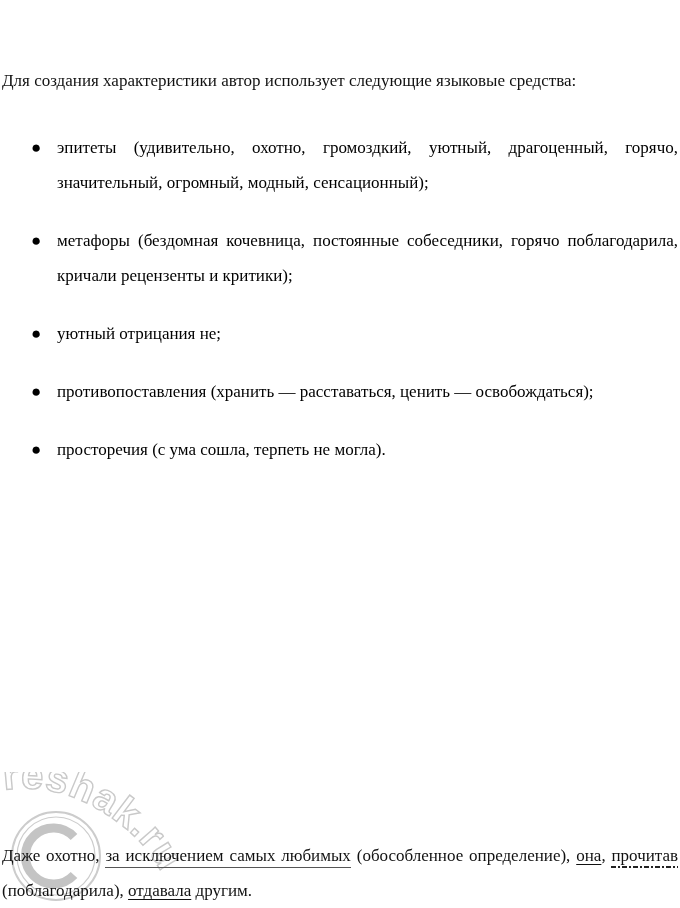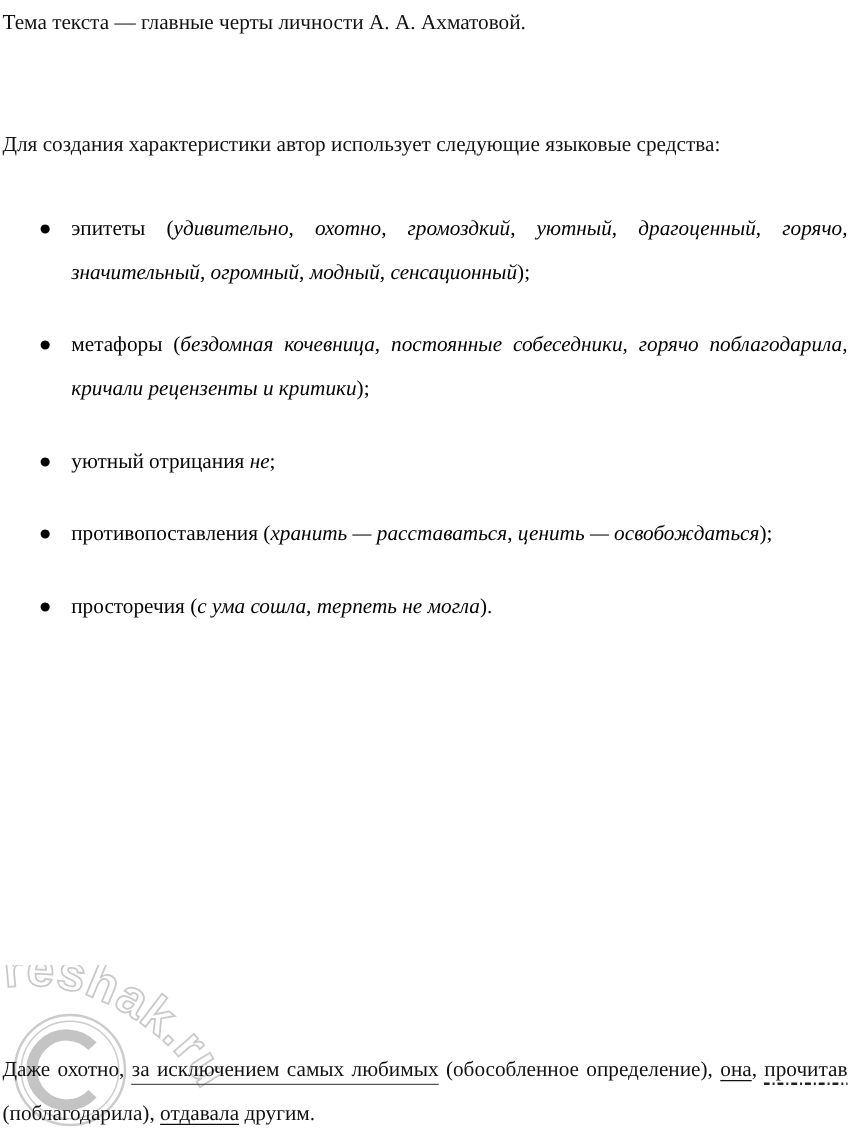--- a/index.html
+++ b/index.html
@@ -59,21 +59,21 @@
     margin-bottom: 23px;
   }
   .bullets li:last-child { margin-bottom: 0; }
   .bullets li .bullet-dot {
     position: absolute;
     left: 31px;
     top: 0;
     line-height: 35px;
     font-size: 17px;
   }
-  .it { font-style: italic; }
+  .it { }
 
   
   .u-solid {
     text-decoration: underline;
     text-decoration-thickness: 1px;
     text-underline-offset: 3px;
   }
   .u-thin-long {
     border-bottom: 1px solid #555;
     padding-bottom: 2px;
@@ -133,21 +133,20 @@
         <circle cx="56" cy="84" r="44" fill="none" stroke="#cccccc" stroke-width="2"></circle>
         <circle cx="56" cy="84" r="39" fill="none" stroke="#cccccc" stroke-width="1.2"></circle>
         <path d="M 74,65 A 28 28 0 1 0 74,103" fill="none" stroke="#c4c4c4" stroke-width="9"></path>
       </g>
       <text font-family="'Liberation Sans', sans-serif" font-size="40" font-weight="bold" fill="none" stroke="#c9c9c9" stroke-width="1.4" letter-spacing="1">
         <textPath href="#arcpath" startOffset="0">reshak.ru</textPath>
       </text>
     </svg>
   </div>
 
-  <p class="para">Тема текста — главные черты личности А. А. Ахматовой.</p>
 
   <div class="spacer-sm"></div>
 
 
   <div class="spacer-sm"></div>
 
 
   <div class="spacer-sm"></div>
 
   <p class="para">Для создания характеристики автор использует следующие языковые средства:</p>

